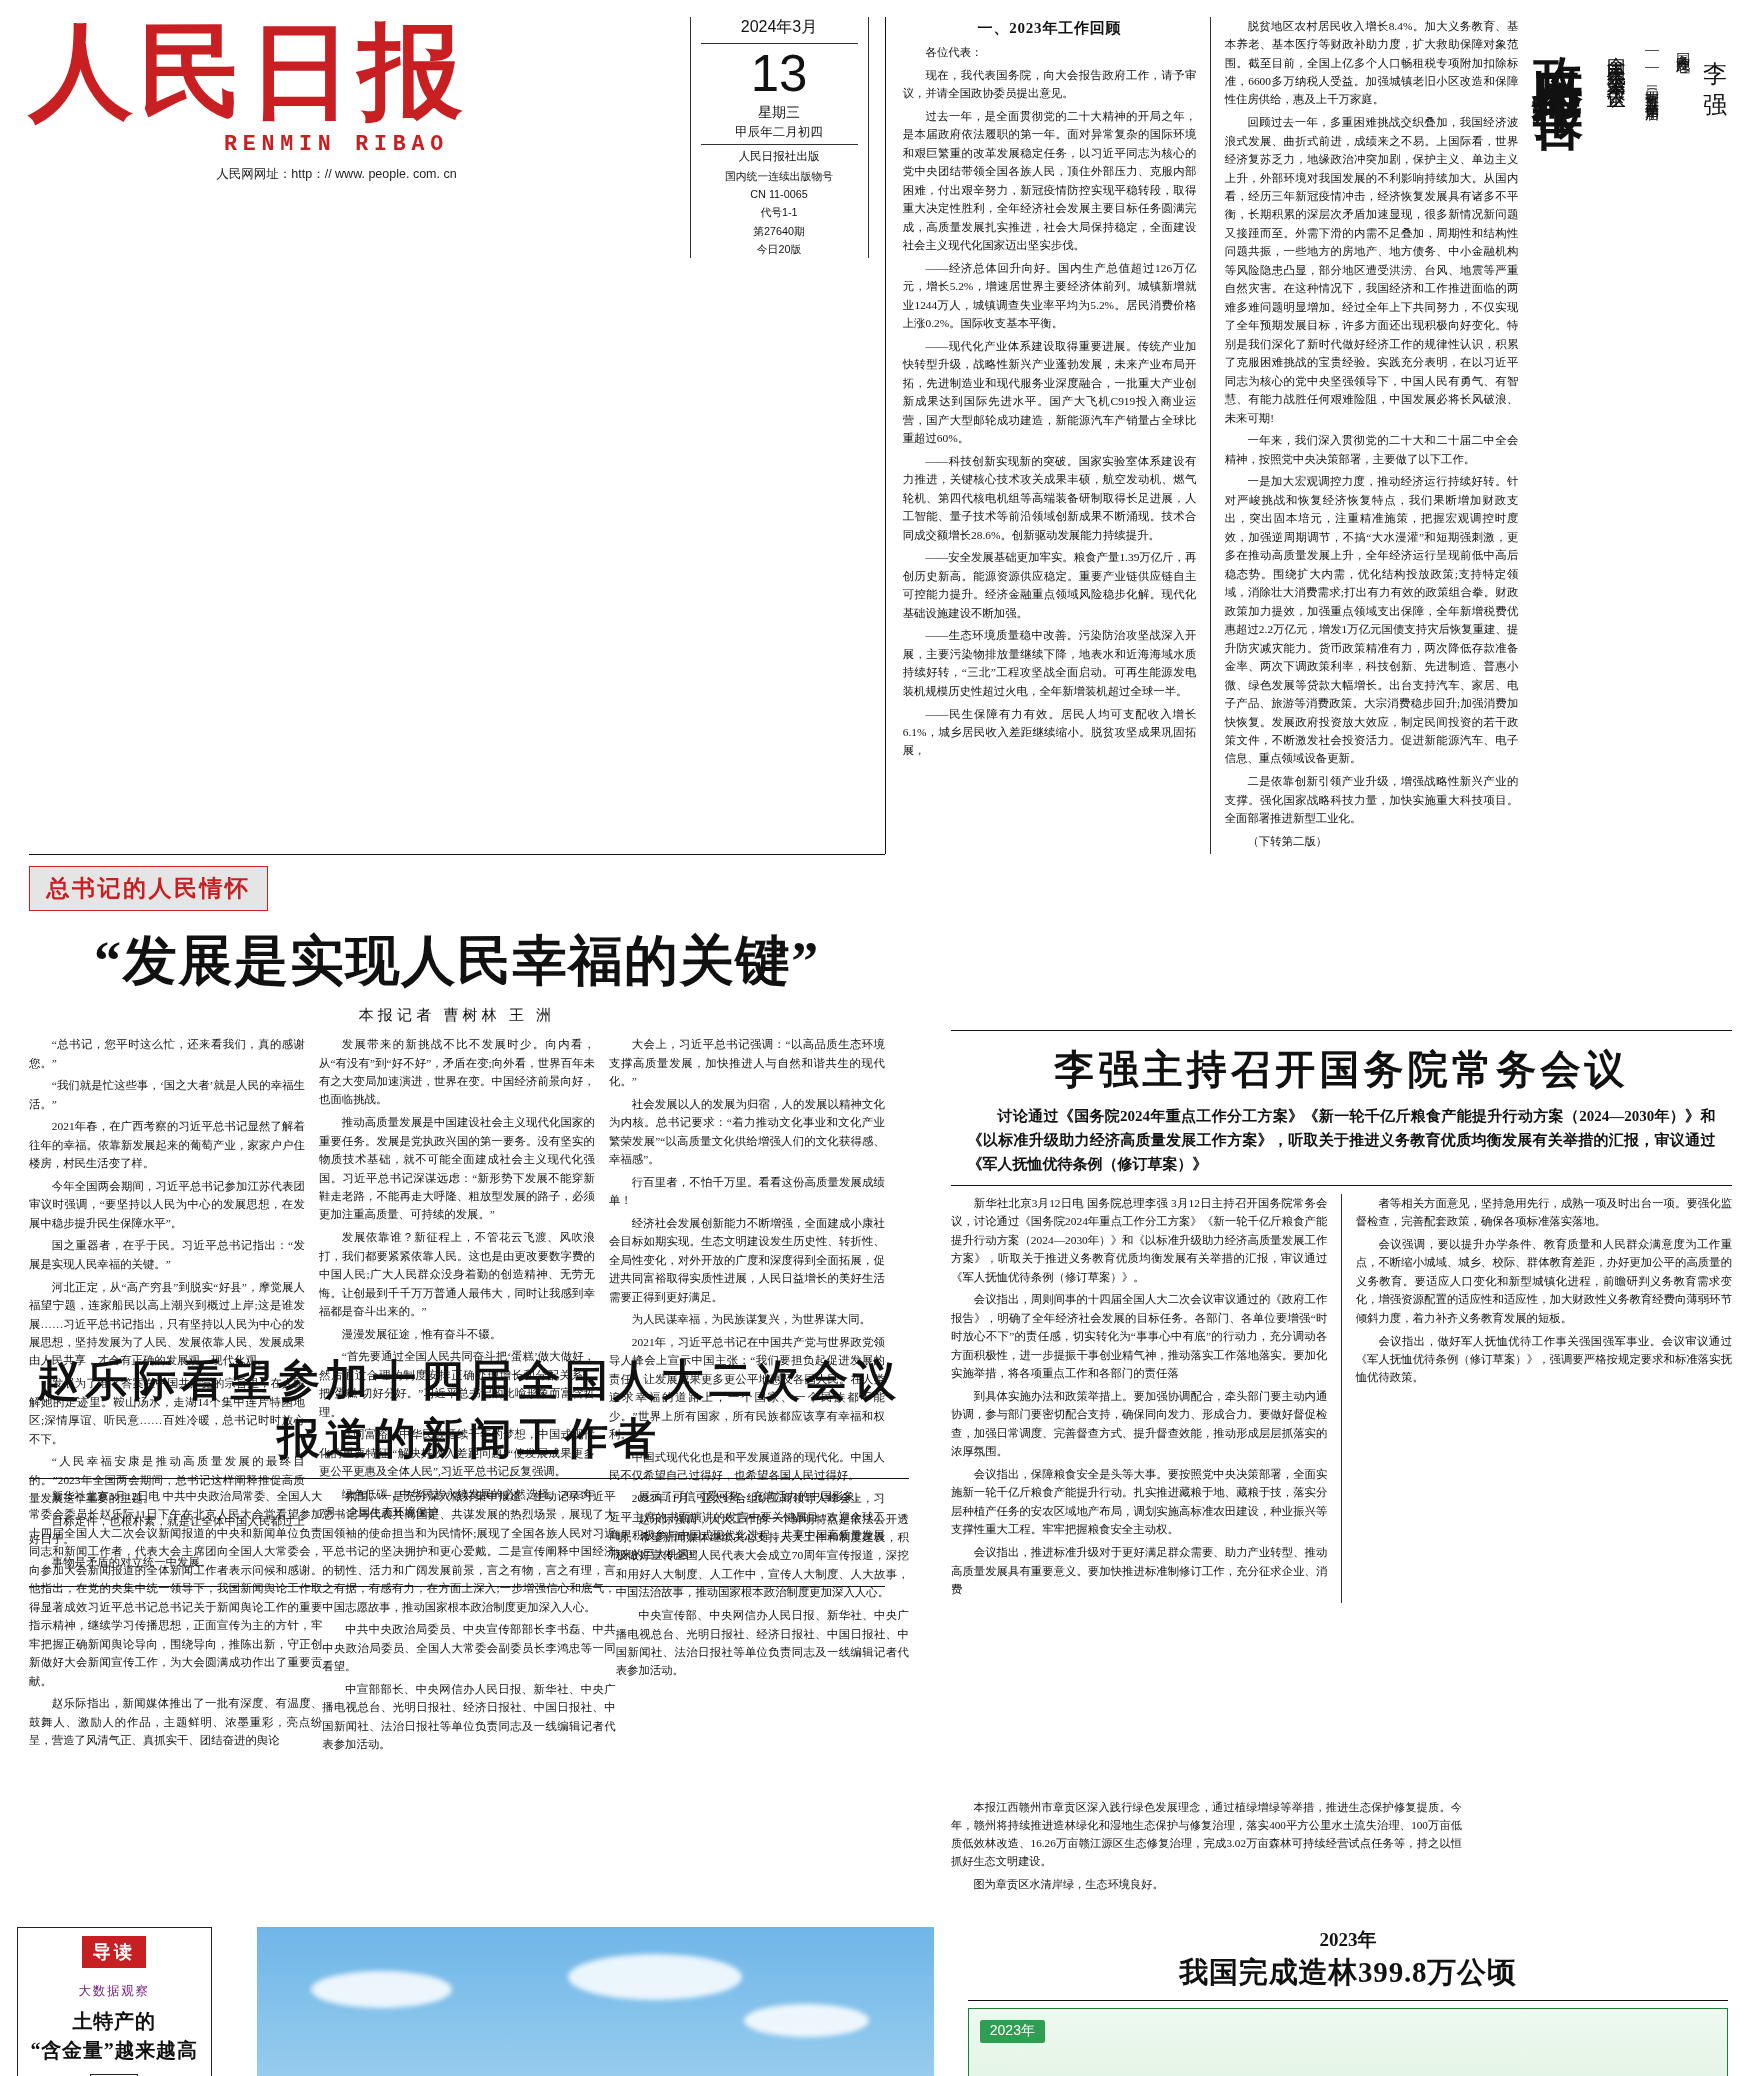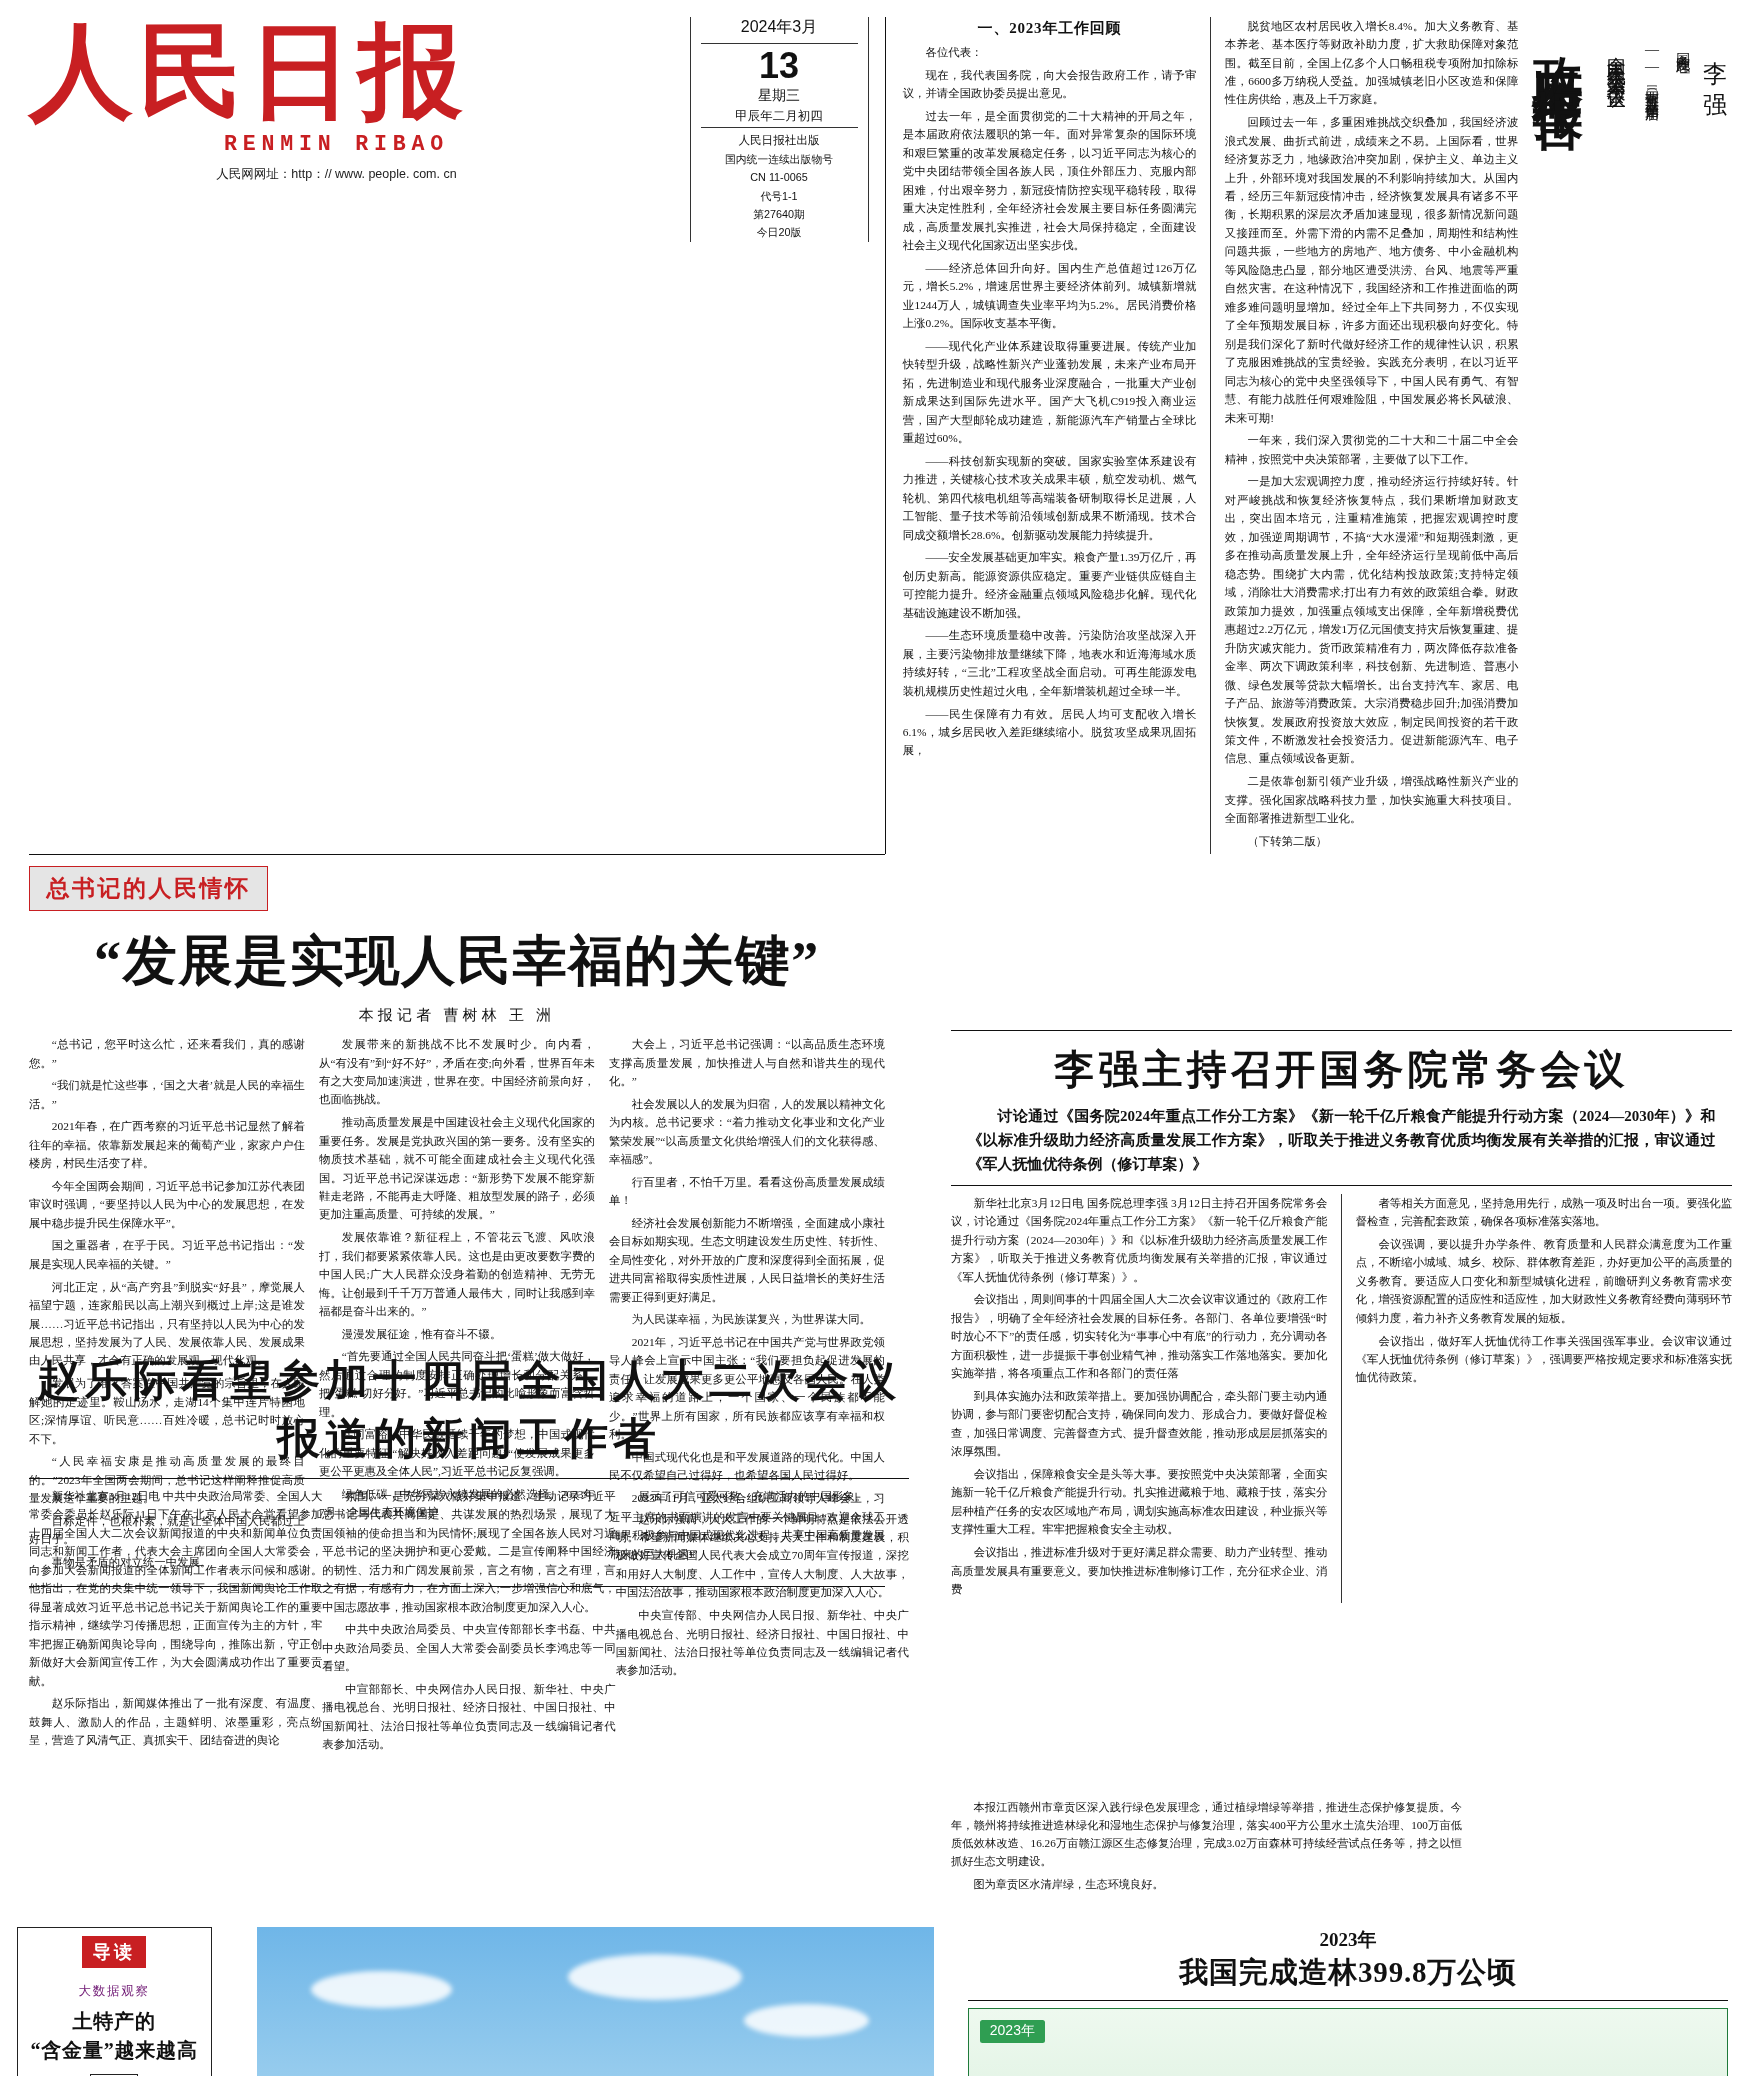--- a/index.html
+++ b/index.html
@@ -8,21 +8,21 @@
 
   
   .masthead{display:flex;align-items:flex-start;padding:16.6px 29px 0 29px;box-sizing:border-box;}
   .mast-left{width:648px;}
   .mast-title{font-family:"Liberation Serif",serif;font-size:104px;font-weight:700;color:#c81f22;letter-spacing:5.8px;line-height:1.05;white-space:nowrap;}
   .mast-pinyin{margin-top:5.8px;font-family:Liberation Mono, monospace;font-size:21.6px;letter-spacing:5.8px;color:#c81f22;font-weight:700;text-align:center;width:615px;}
   .mast-url{margin-top:10.8px;font-size:12.5px;color:#222;text-align:center;width:615px;font-family:"Liberation Sans",sans-serif;}
 
   .mast-mid{width:179px;margin-left:12.5px;border-left:0.8px solid #333;border-right:0.8px solid #333;padding:0 10px;box-sizing:border-box;text-align:center;font-family:"Liberation Sans",sans-serif;}
   .mast-mid .date{font-size:16px;border-bottom:0.8px solid #333;padding-bottom:5px;}
-  .mast-mid .bignum{font-size:36px;font-weight:700;line-height:1.1;padding:2.5px 0 1.7px;}
+  .mast-mid .bignum{font-size:51px;font-weight:400;line-height:1.1;padding:2.5px 0 1.7px;}
   .mast-mid .wk{font-size:14px;}
   .mast-mid .lunar{font-size:12.5px;padding:2.5px 0;border-bottom:0.8px solid #333;}
   .mast-mid .pub{font-size:11.6px;padding:4.2px 0 2.5px;}
   .mast-mid .small{font-size:10.8px;line-height:1.7;}
   .hr-thick{border-top:1.7px solid #111;margin:0;}
   .hr-thin{border-top:0.8px solid #111;margin:0;}
 
   .redbox{display:inline-block;background:#e5e5e5;border:1.2px solid #c81f22;color:#c81f22;font-size:23px;font-weight:700;letter-spacing:2.5px;padding:5.8px 16.6px;font-family:"Liberation Sans",sans-serif;}
   .headline-main{font-size:54px;font-weight:700;letter-spacing:1.7px;text-align:center;margin:14px 0 8.3px;font-family:"Liberation Serif",serif;}
   .byline{text-align:center;font-size:15px;letter-spacing:4.2px;margin-bottom:10px;}

